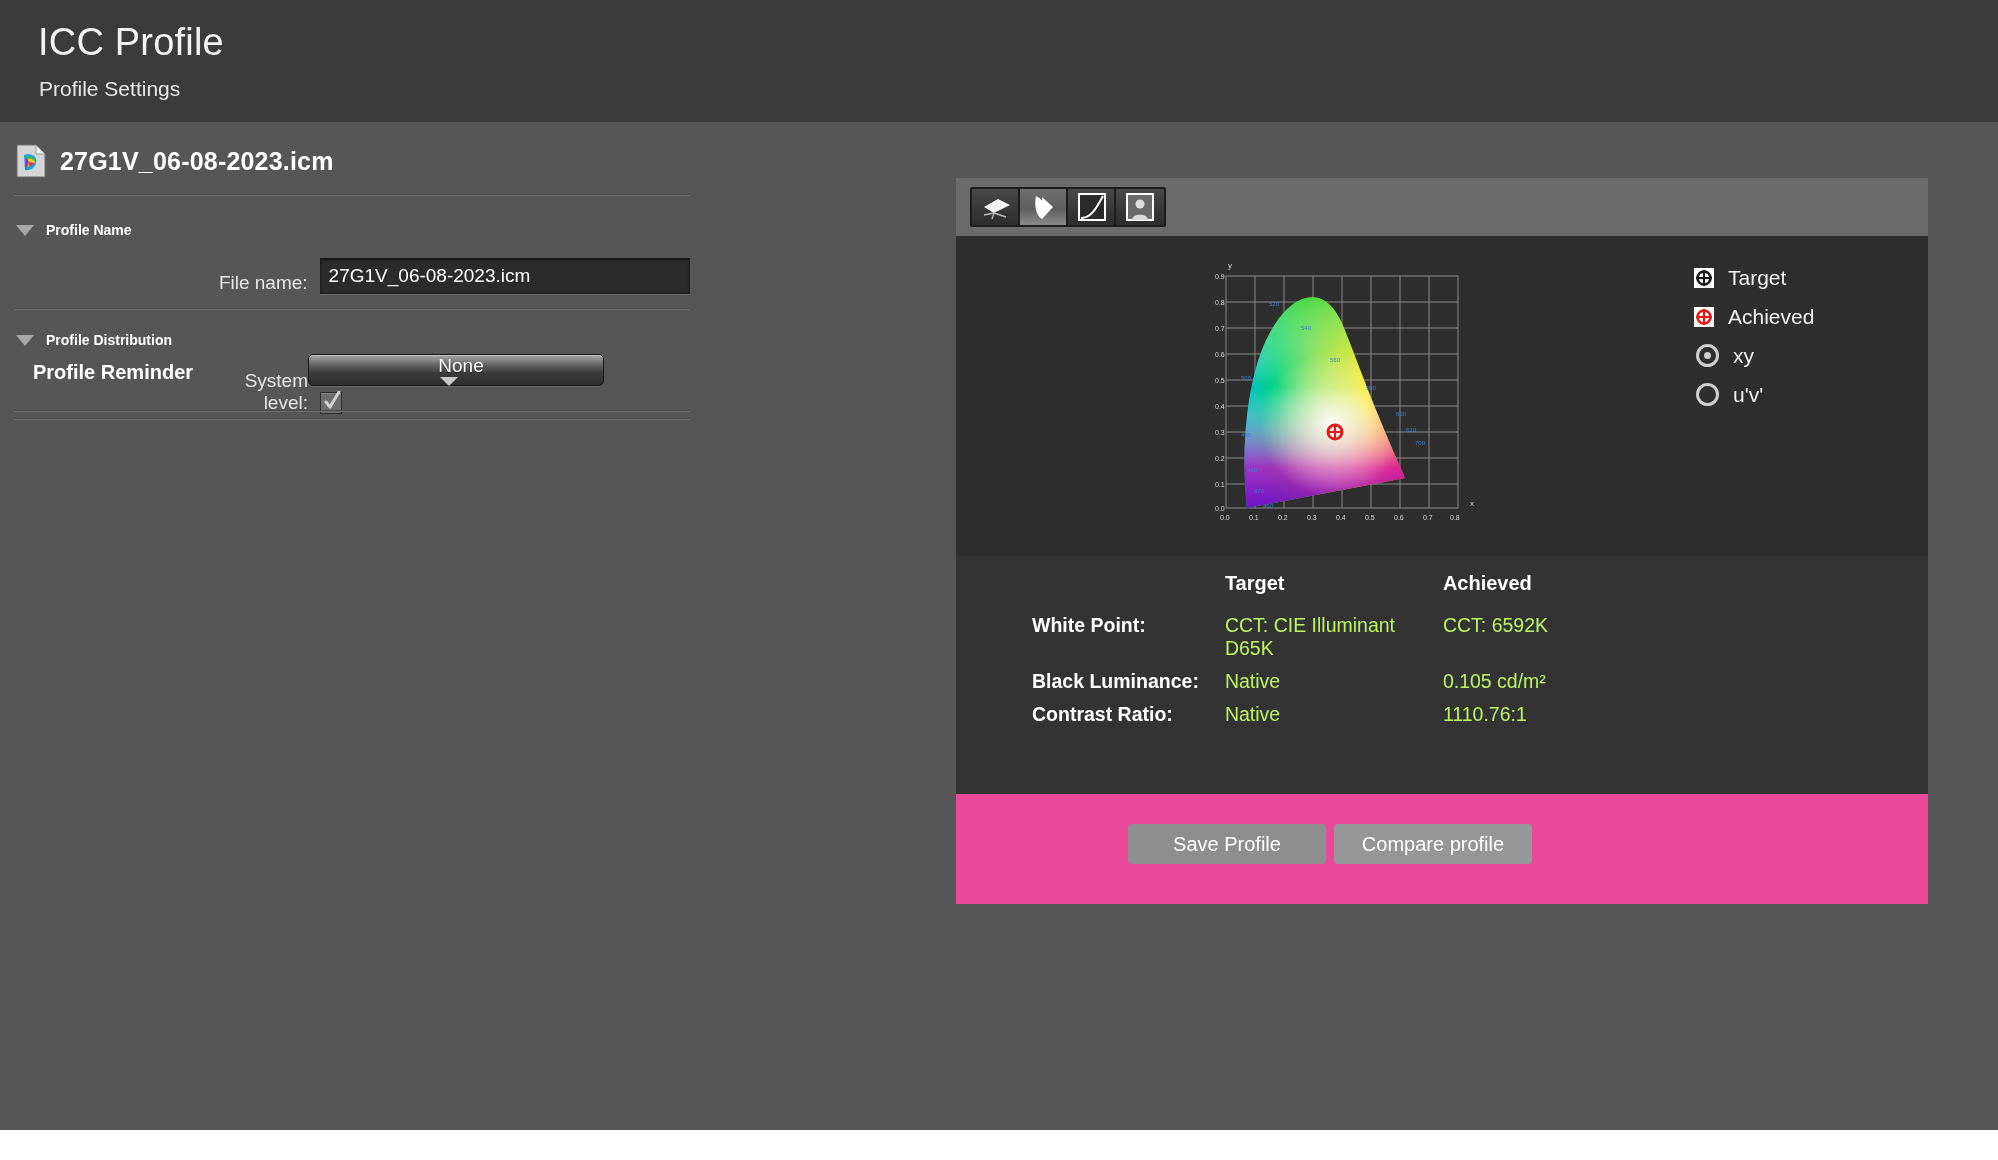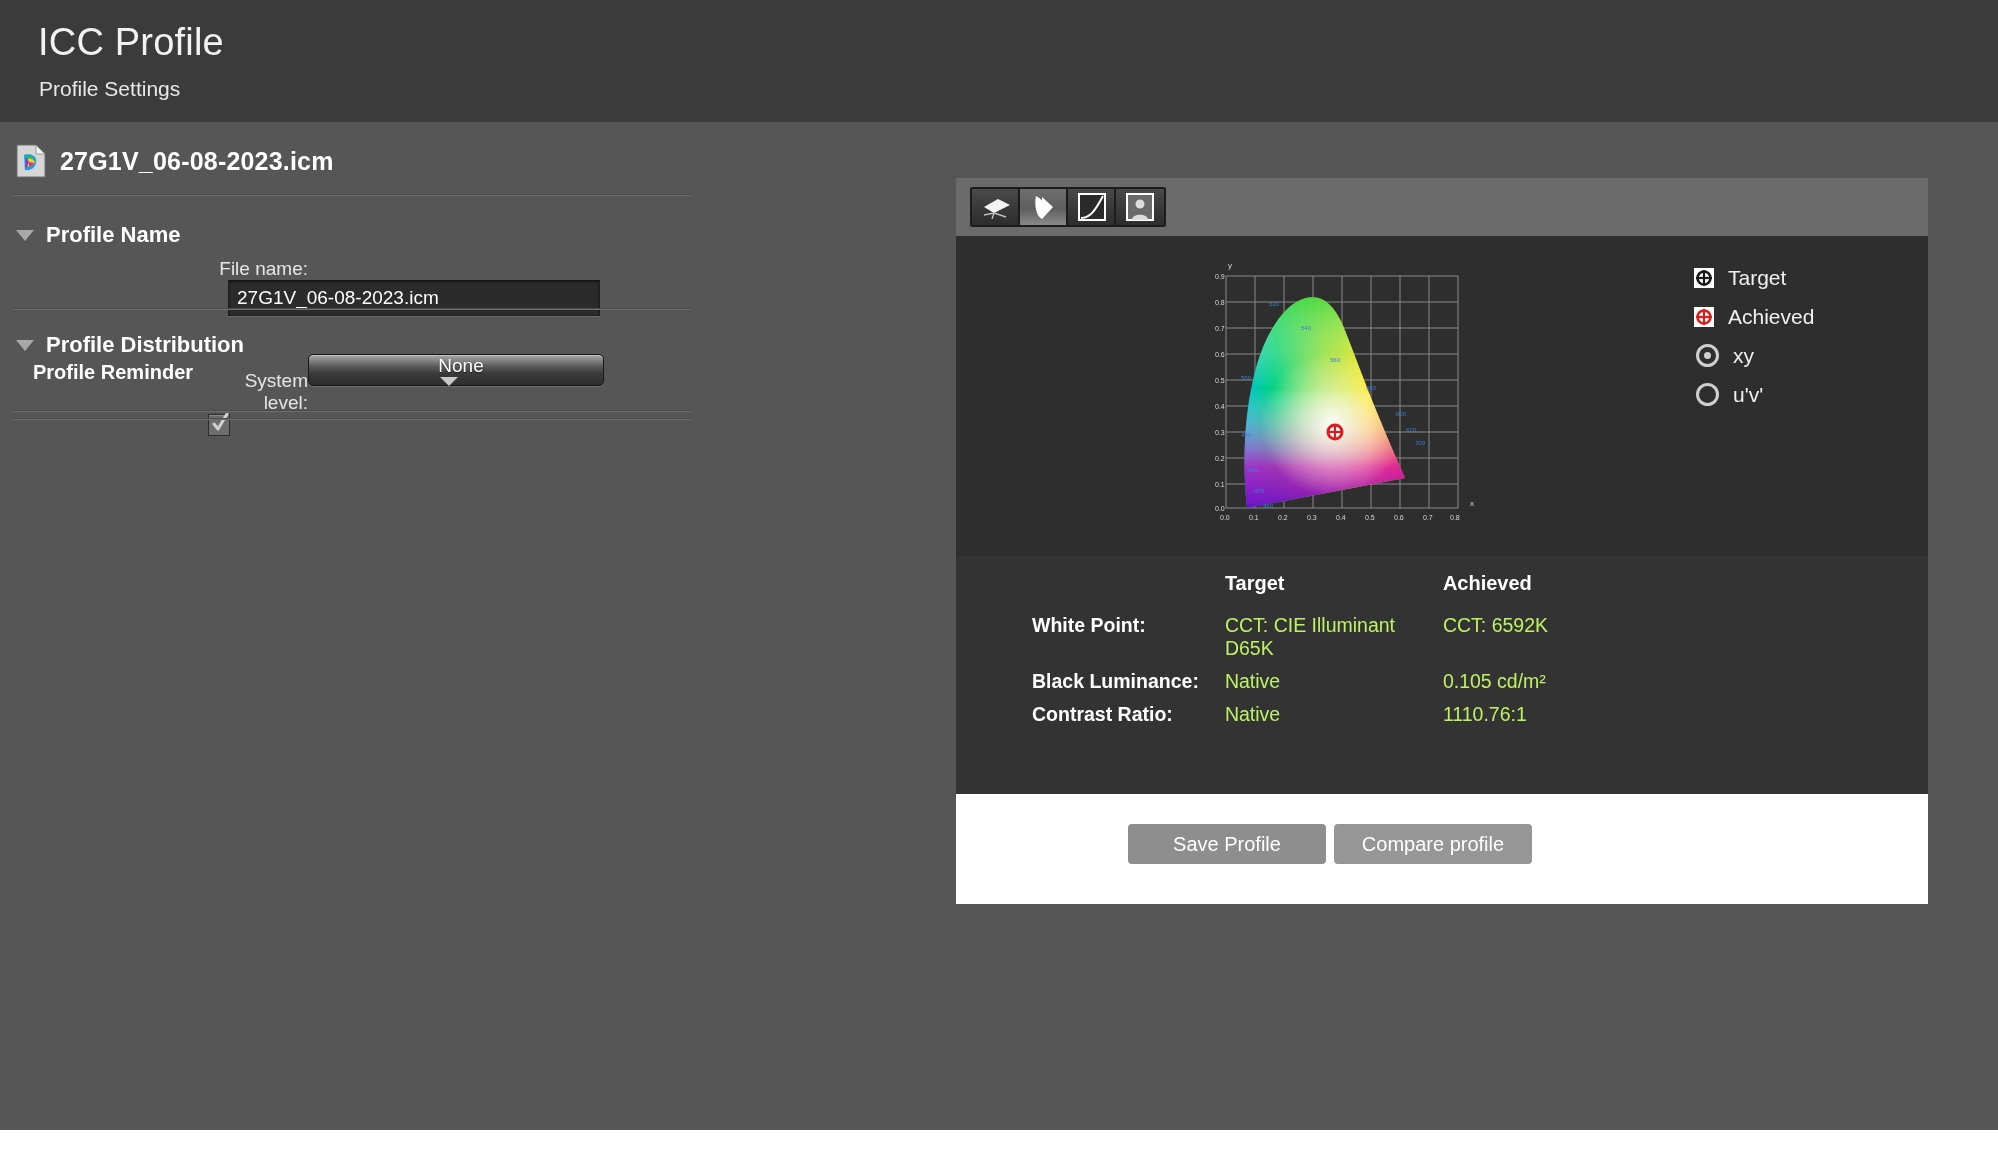--- a/index.html
+++ b/index.html
@@ -102,30 +102,29 @@
     gap: 12px;
   }
   .tri {
     width: 0; height: 0;
     border-left: 9px solid transparent;
     border-right: 9px solid transparent;
     border-top: 11px solid #a8a8a8;
     display: block;
   }
   .section-head-label {
-    font-size: 22px;
+    font-size: 14px;
     font-weight: bold;
     color: #ffffff;
   }
 
   .field-row {
     position: absolute;
     display: flex;
-    align-items: flex-start;
-    flex-direction: column;
+    align-items: flex-end;
   }
   .field-label {
     font-size: 19px;
     color: #e6e6e6;
     text-align: right;
   }
 
   .text-input {
     width: 372px;
     height: 36px;
@@ -309,21 +308,21 @@
     white-space: nowrap;
   }
   .col-target { width: 218px; padding-right: 20px !important; }
   .col-achieved { width: 250px; }
 
   .btn-bar {
     position: absolute;
     left: 0; top: 616px;
     width: 972px;
     height: 110px;
-    background: #ffffff;
+    background: #ec4899;
   }
   .btn {
     position: absolute;
     top: 30px;
     height: 40px;
     border-radius: 4px;
     border: none;
     font-family: "Liberation Sans", sans-serif;
     font-size: 20px;
     color: #ffffff;

